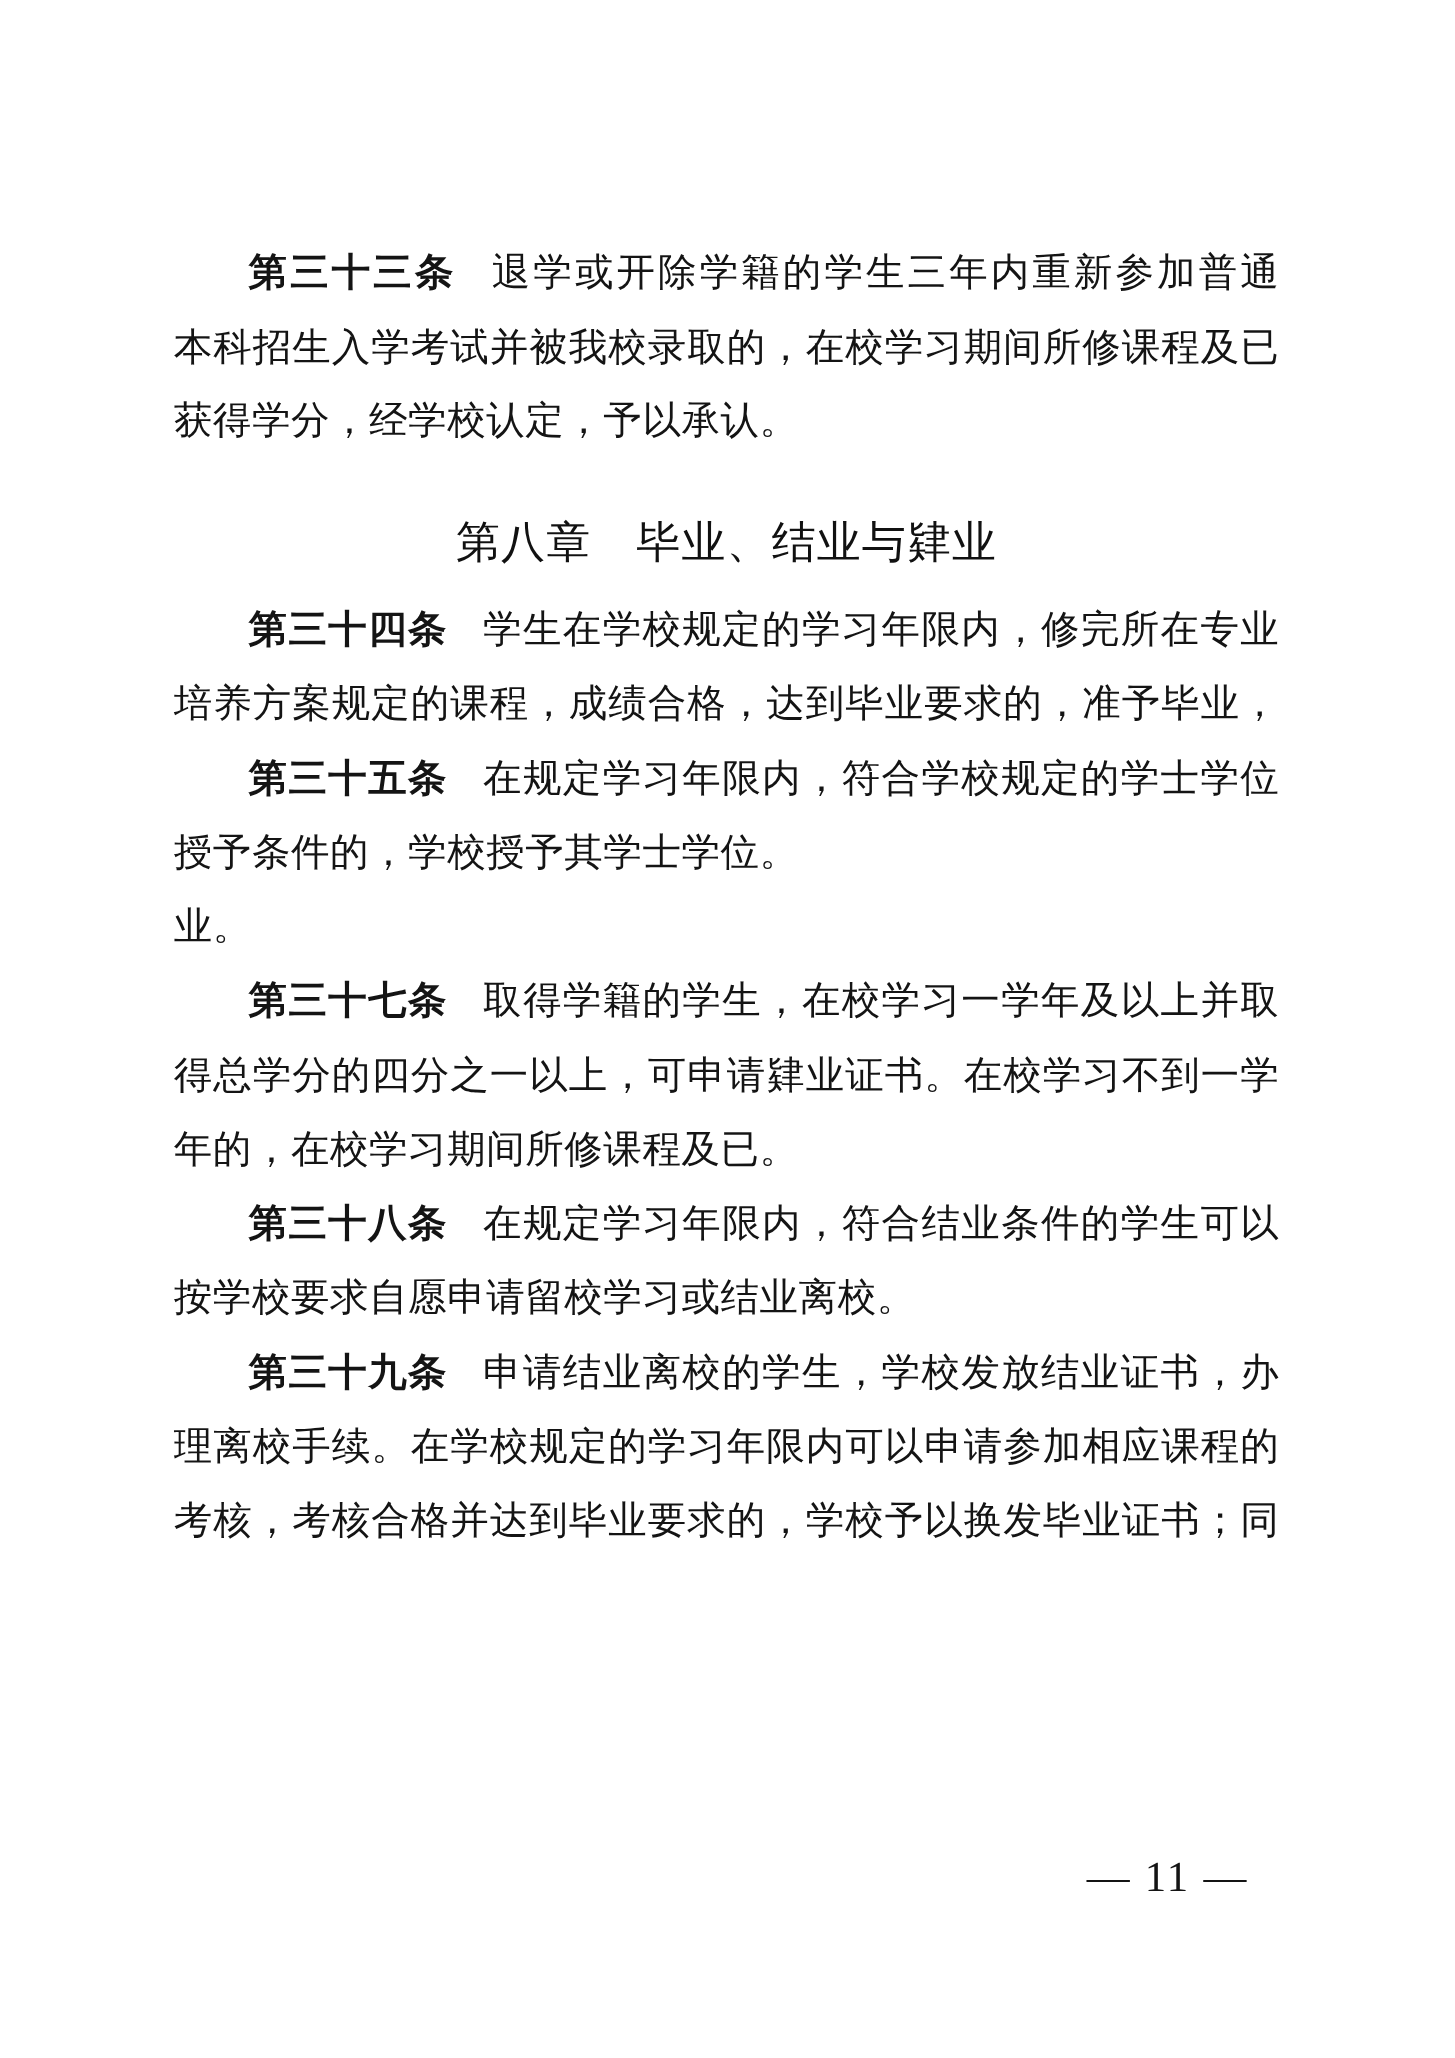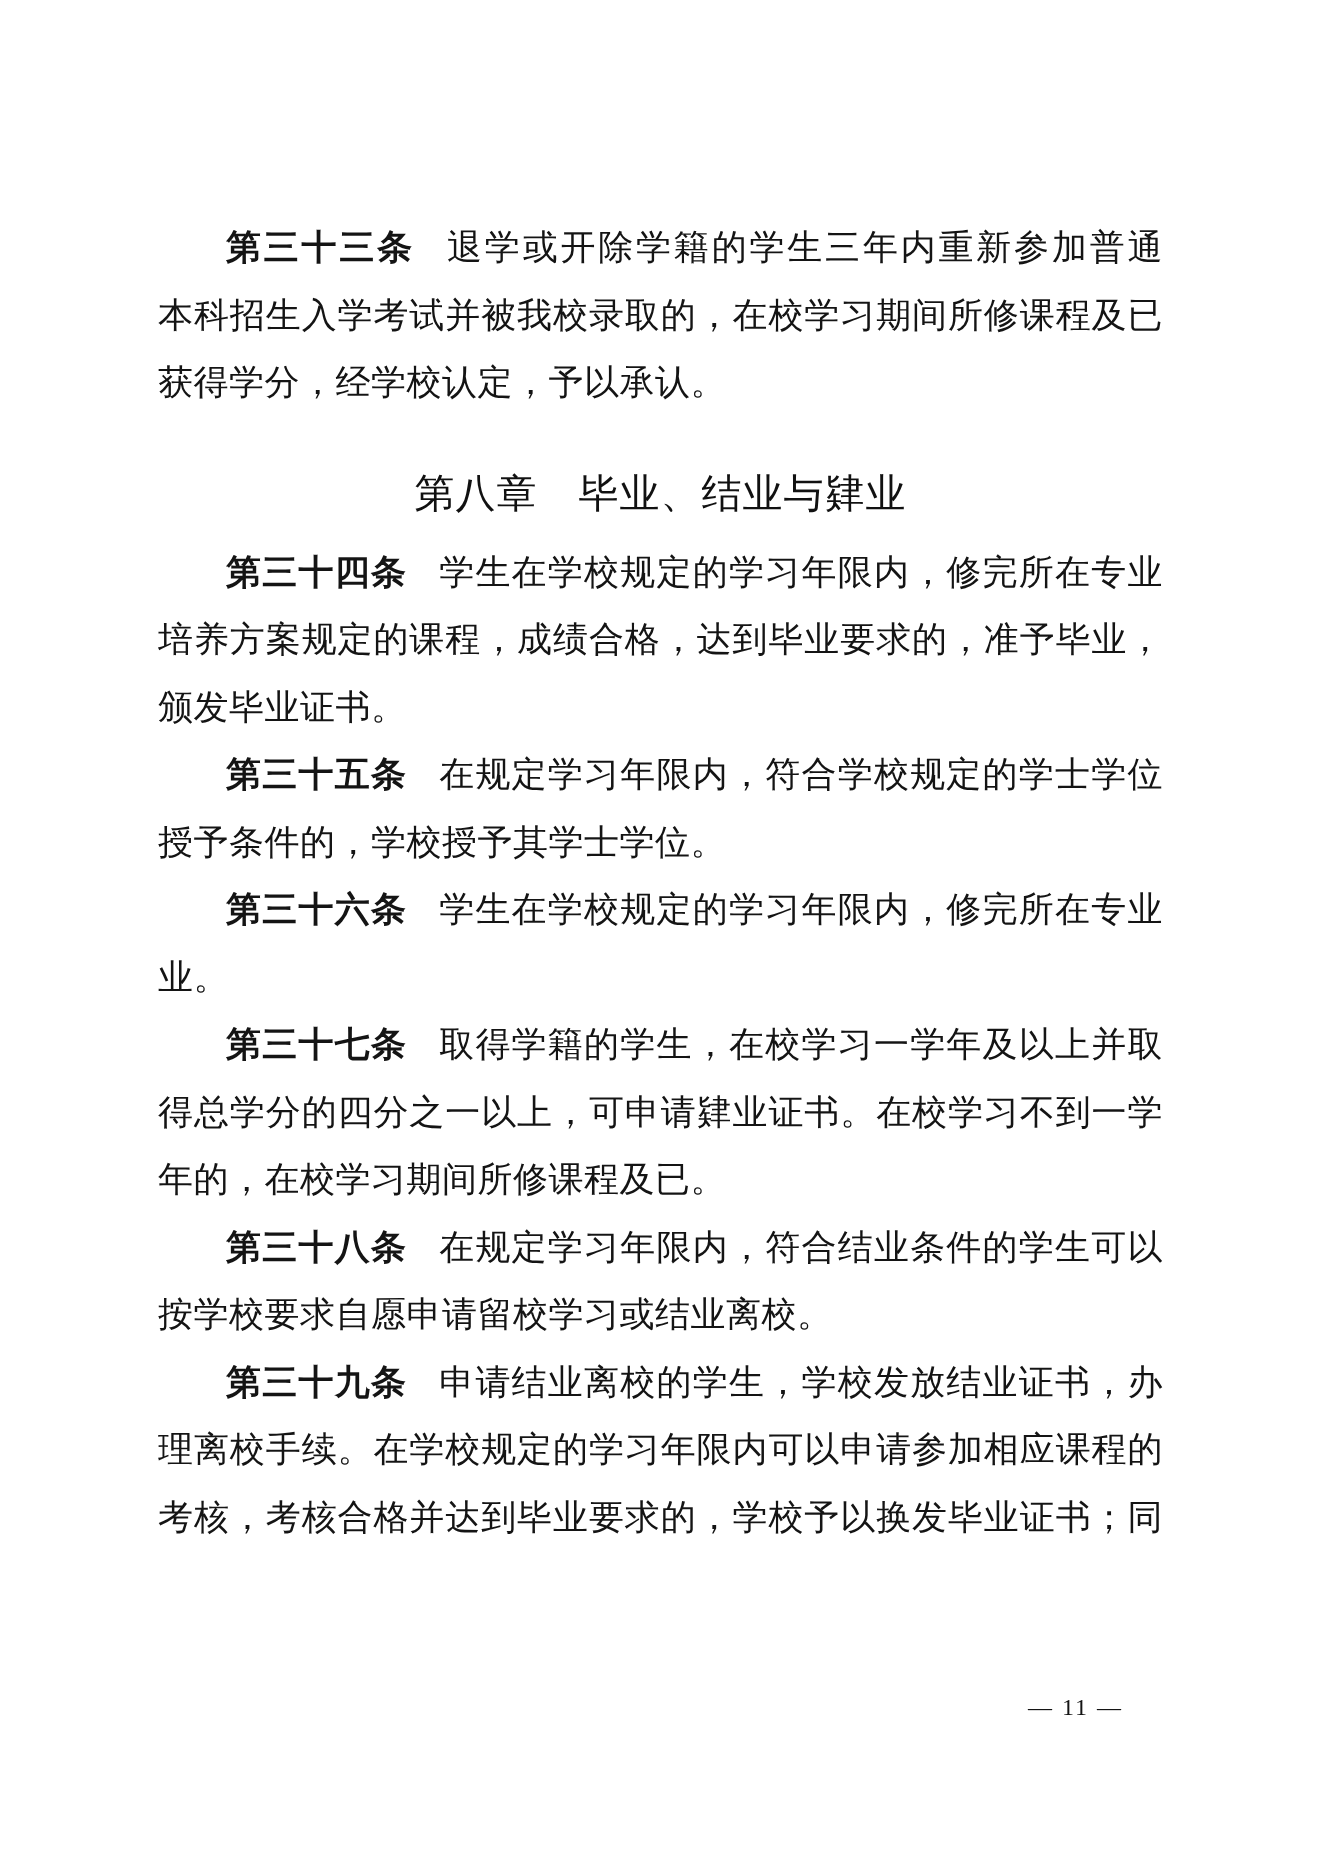--- a/index.html
+++ b/index.html
@@ -49,22 +49,22 @@
     font-weight: 400;
     font-size: 40px;
     line-height: 70px;
     text-align: center;
     letter-spacing: 1px;
     color: #111111;
   }
   .pagenum {
     position: absolute;
     top: 1687px;
-    right: 200px;
-    font-size: 24px;
+    right: 188px;
+    font-size: 39px;
     line-height: 40px;
     letter-spacing: 2px;
     color: #141414;
   }
 </style>
 </head>
 <body>
 
 <div class="page">
   <div class="text-block">
@@ -73,30 +73,28 @@
       <div class="line line-first"><span class="artnum">第三十三条</span><span>退学或开除学籍的学生三年内重新参加普通</span></div>
       <div class="line">本科招生入学考试并被我校录取的，在校学习期间所修课程及已</div>
       <div class="line line-last">获得学分，经学校认定，予以承认。</div>
     </div>
 
     <h2 class="chapter">第八章　毕业、结业与肄业</h2>
 
     <div class="para">
       <div class="line line-first"><span class="artnum">第三十四条</span><span>学生在学校规定的学习年限内，修完所在专业</span></div>
       <div class="line">培养方案规定的课程，成绩合格，达到毕业要求的，准予毕业，</div>
-      <div class="line line-last">颁发毕业证书。</div>
     </div>
 
     <div class="para">
       <div class="line line-first"><span class="artnum">第三十五条</span><span>在规定学习年限内，符合学校规定的学士学位</span></div>
       <div class="line line-last">授予条件的，学校授予其学士学位。</div>
     </div>
 
     <div class="para">
-      <div class="line line-first"><span class="artnum">第三十六条</span><span>学生在学校规定的学习年限内，修完所在专业</span></div>
       <div class="line line-last">业。</div>
     </div>
 
     <div class="para">
       <div class="line line-first"><span class="artnum">第三十七条</span><span>取得学籍的学生，在校学习一学年及以上并取</span></div>
       <div class="line">得总学分的四分之一以上，可申请肄业证书。在校学习不到一学</div>
       <div class="line line-last">年的，在校学习期间所修课程及已。</div>
     </div>
 
     <div class="para">

